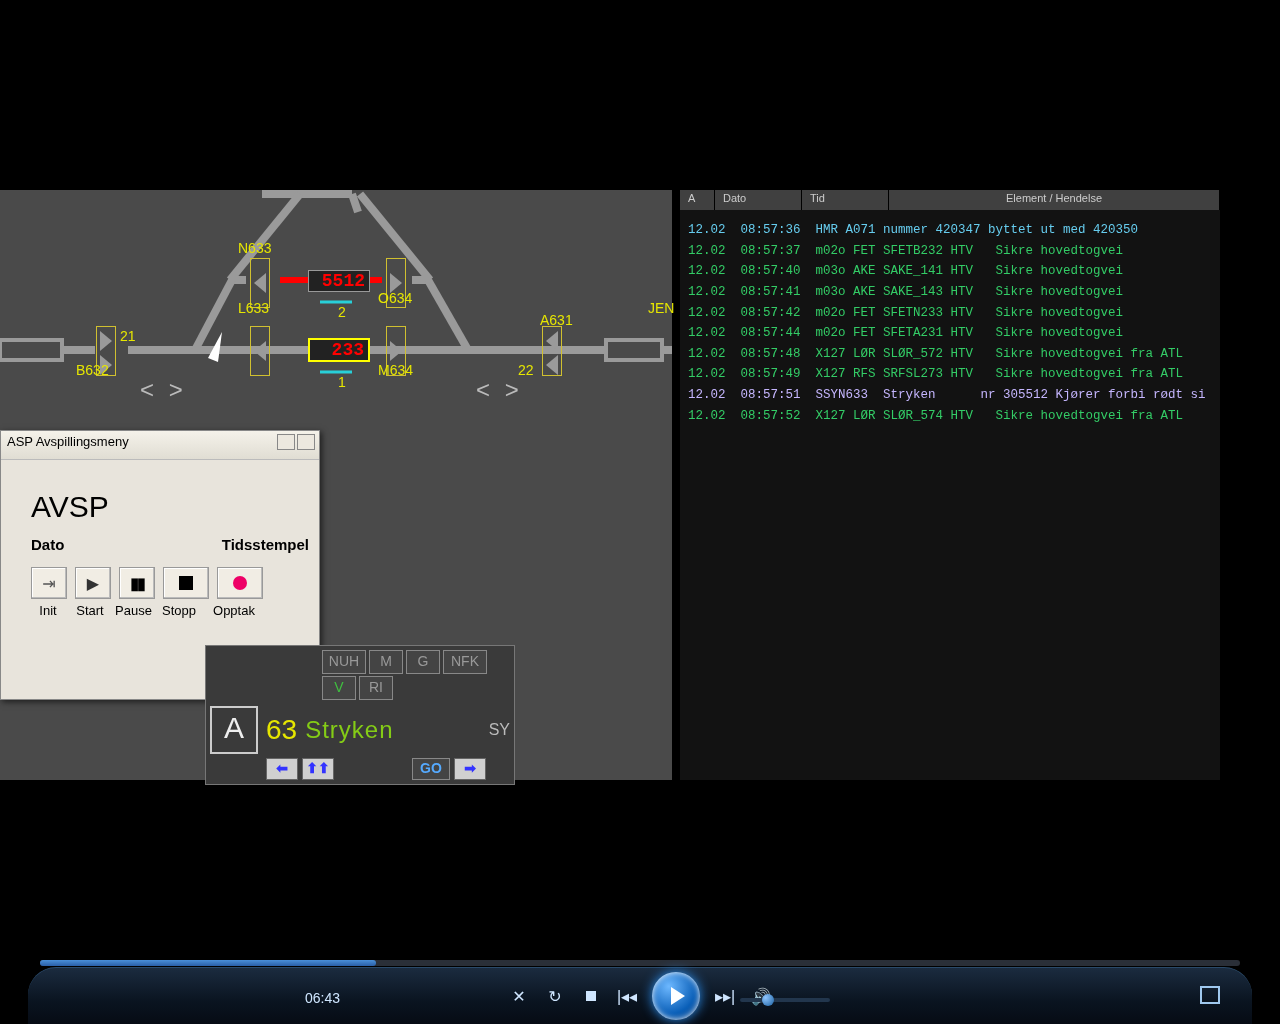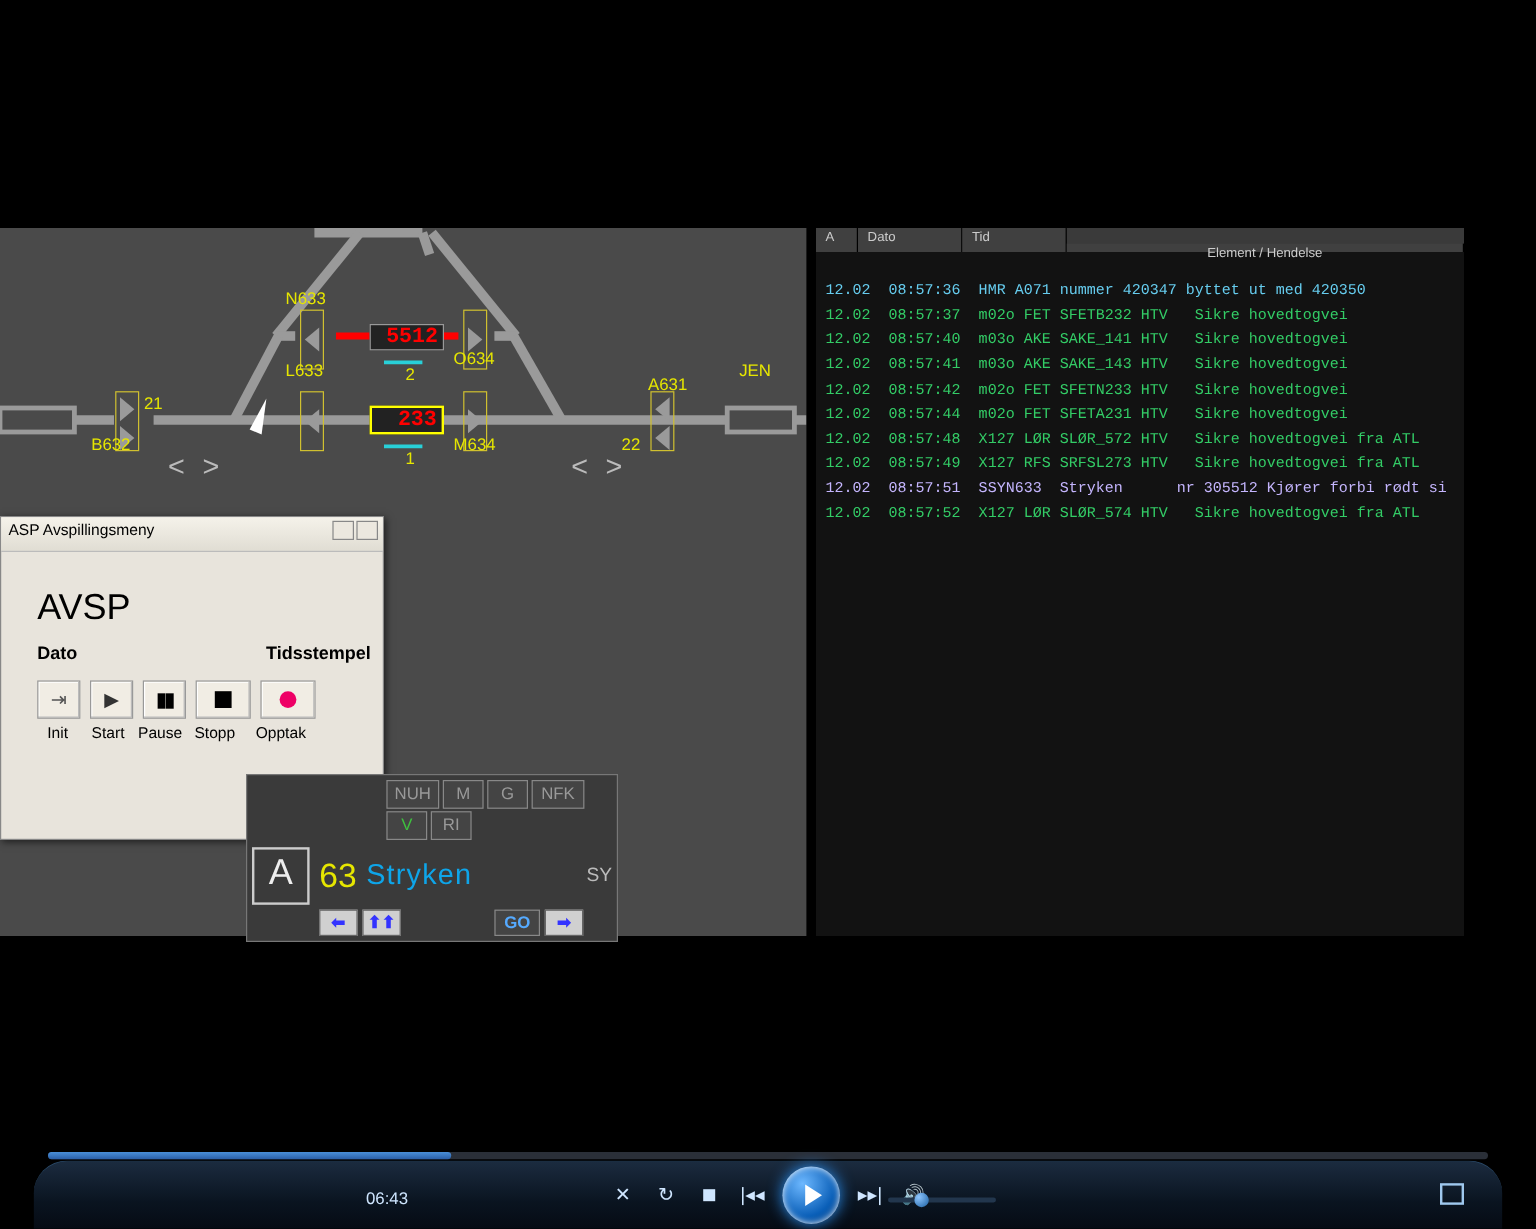--- a/index.html
+++ b/index.html
@@ -1,33 +1,33 @@
 <!DOCTYPE html>
 <html><head>
 <meta charset="utf-8">
 <style>
   html,body{margin:0;padding:0;width:1280px;height:1024px;background:#000;font-family:"Segoe UI",Tahoma,Arial,sans-serif;color:#ccc;overflow:hidden;}
   .stage{position:absolute;left:0;top:190px;width:1220px;height:590px;}
   
   .diagram{position:absolute;left:0;top:0;width:672px;height:590px;background:#4a4a4a;}
   .diagram svg{position:absolute;left:0;top:0;}
-  .diag-label{position:absolute;color:#e6e600;font-size:14px;font-family:Arial,sans-serif;}
+  .diag-label{position:absolute;color:#e6e600;font-size:14px;font-family:Arial,sans-serif;margin-left:32px;}
   .diag-id{position:absolute;color:#e6e600;font-size:14px;}
   .diag-num{position:absolute;color:#e6e600;font-size:14px;}
   .trainbox{position:absolute;background:#222;border:1px solid #999;color:#ff0000;font-family:"Courier New",monospace;font-size:18px;font-weight:bold;text-align:right;padding:0 4px;box-sizing:border-box;}
   .trainbox.sel{border:2px solid #ffff00;}
   .tracknum{position:absolute;color:#e6e600;font-size:14px;}
   .angles{position:absolute;color:#bbb;font-size:24px;font-family:Arial;letter-spacing:4px;}
   
   .sigblock{position:absolute;border:1px solid #d0c030;width:18px;height:48px;}
   
   .logpanel{position:absolute;left:680px;top:0;width:540px;height:590px;background:#121212;}
   .loghead{display:flex;height:20px;background:#3a3a3a;font-size:11px;color:#ccc;}
   .loghead .cell{border-right:1px solid #000;background:#404040;padding:2px 8px;}
-  .loglines{padding:22px 8px;font-family:"Courier New",monospace;font-size:12.5px;line-height:1.65;white-space:pre;}
+  .loglines{padding:10px 8px;font-family:"Courier New",monospace;font-size:12.5px;line-height:1.65;white-space:pre;}
   .ll-cyan{color:#66ccee;}
   .ll-green{color:#33cc66;}
   .ll-red{color:#c4b5fd;}
   
   .avsp{position:absolute;left:0;top:240px;width:318px;height:268px;background:#e8e4dc;border:1px solid #888;box-shadow:2px 2px 6px rgba(0,0,0,.6);}
   .avsp-title{height:22px;background:linear-gradient(#f5f2ea,#e0ddd3);border-bottom:1px solid #bbb;font-size:13px;padding:3px 6px;color:#000;position:relative;}
   .avsp-title .winctl{position:absolute;right:4px;top:3px;display:flex;gap:2px;}
   .avsp-title .winbtn{width:16px;height:14px;background:#ece8df;border:1px solid #888;}
   .avsp-body{padding:8px 10px 6px 30px;}
   .avsp-big{font-size:30px;color:#000;text-align:left;padding-right:6px;margin-top:22px;font-family:Arial;}
@@ -40,21 +40,21 @@
   .avsp-captions span:nth-child(4){width:44px;}
   .avsp-captions span:nth-child(5){width:50px;}
   
   .selector{position:absolute;left:205px;top:455px;width:300px;border:1px solid #777;background:#3a3a3a;padding:4px;}
   .sel-row{display:flex;gap:3px;}
   .sel-btn{border:1px solid #888;background:#444;color:#999;font-size:14px;width:42px;height:22px;text-align:center;line-height:20px;}
   .sel-btn.green{color:#3fbf3f;}
   .sel-main{display:flex;align-items:center;margin-top:6px;}
   .sel-A{border:2px solid #ccc;width:44px;height:44px;color:#eee;font-size:30px;text-align:center;line-height:40px;margin-right:8px;}
   .sel-num{color:#e6e600;font-size:28px;margin-right:8px;}
-  .sel-name{color:#0ea5e9;font-size:24px;font-family:Arial;letter-spacing:1px;flex:1;}
+  .sel-name{color:#84cc16;font-size:24px;font-family:Arial;letter-spacing:1px;flex:1;}
   .sel-code{color:#bbb;font-size:16px;margin-left:6px;}
   .sel-nav{display:flex;gap:4px;margin-top:4px;margin-left:56px;}
   .sel-navbtn{width:30px;height:20px;background:#d0d0d0;border:1px solid #666;color:#3333ff;font-weight:bold;text-align:center;font-size:14px;line-height:18px;}
   .sel-navbtn.go{width:36px;background:#444;color:#5af;border-color:#888;}
   
   .player{position:absolute;left:0;bottom:0;width:1280px;height:90px;}
   .playerbg{position:absolute;left:28px;bottom:0;width:1224px;height:56px;background:linear-gradient(180deg,#1b2b3f,#0a1420 60%,#060b14);border-radius:28px 28px 0 0;border-top:1px solid #2a4a6a;}
   .seekbar{position:absolute;left:40px;bottom:58px;width:1200px;height:6px;background:#2a2f38;border-radius:3px;}
   .seekprog{height:100%;width:28%;background:linear-gradient(#4a8fd8,#2a5fa8);border-radius:3px;}
   .ptime{position:absolute;left:305px;bottom:18px;font-size:14px;color:#cfe6ff;margin-top:36px;}
@@ -137,21 +137,21 @@
 
     <div class="angles" style="left:140px;top:186px;">&lt; &gt;</div>
     <div class="angles" style="left:476px;top:186px;">&lt; &gt;</div>
   </div>
 
   <div class="logpanel">
     <div class="loghead">
       <div class="cell" style="width:18px;">A</div>
       <div class="cell" style="width:70px;">Dato</div>
       <div class="cell" style="width:70px;">Tid</div>
-      <div class="cell" style="flex:1;text-align:center;margin-top:13px;">Element / Hendelse</div>
+      <div class="cell" style="flex:1;text-align:center;">Element / Hendelse</div>
     </div>
     <div class="loglines" id="loglines"><div class="ll-cyan">12.02  08:57:36  HMR A071 nummer 420347 byttet ut med 420350</div><div class="ll-green">12.02  08:57:37  m02o FET SFETB232 HTV   Sikre hovedtogvei</div><div class="ll-green">12.02  08:57:40  m03o AKE SAKE_141 HTV   Sikre hovedtogvei</div><div class="ll-green">12.02  08:57:41  m03o AKE SAKE_143 HTV   Sikre hovedtogvei</div><div class="ll-green">12.02  08:57:42  m02o FET SFETN233 HTV   Sikre hovedtogvei</div><div class="ll-green">12.02  08:57:44  m02o FET SFETA231 HTV   Sikre hovedtogvei</div><div class="ll-green">12.02  08:57:48  X127 LØR SLØR_572 HTV   Sikre hovedtogvei fra ATL</div><div class="ll-green">12.02  08:57:49  X127 RFS SRFSL273 HTV   Sikre hovedtogvei fra ATL</div><div class="ll-red">12.02  08:57:51  SSYN633  Stryken      nr 305512 Kjører forbi rødt si</div><div class="ll-green">12.02  08:57:52  X127 LØR SLØR_574 HTV   Sikre hovedtogvei fra ATL</div></div>
   </div>
 
   <div class="avsp">
     <div class="avsp-title">
       <span>ASP Avspillingsmeny</span>
       <div class="winctl">
         <div class="winbtn"></div>
         <div class="winbtn"></div>

